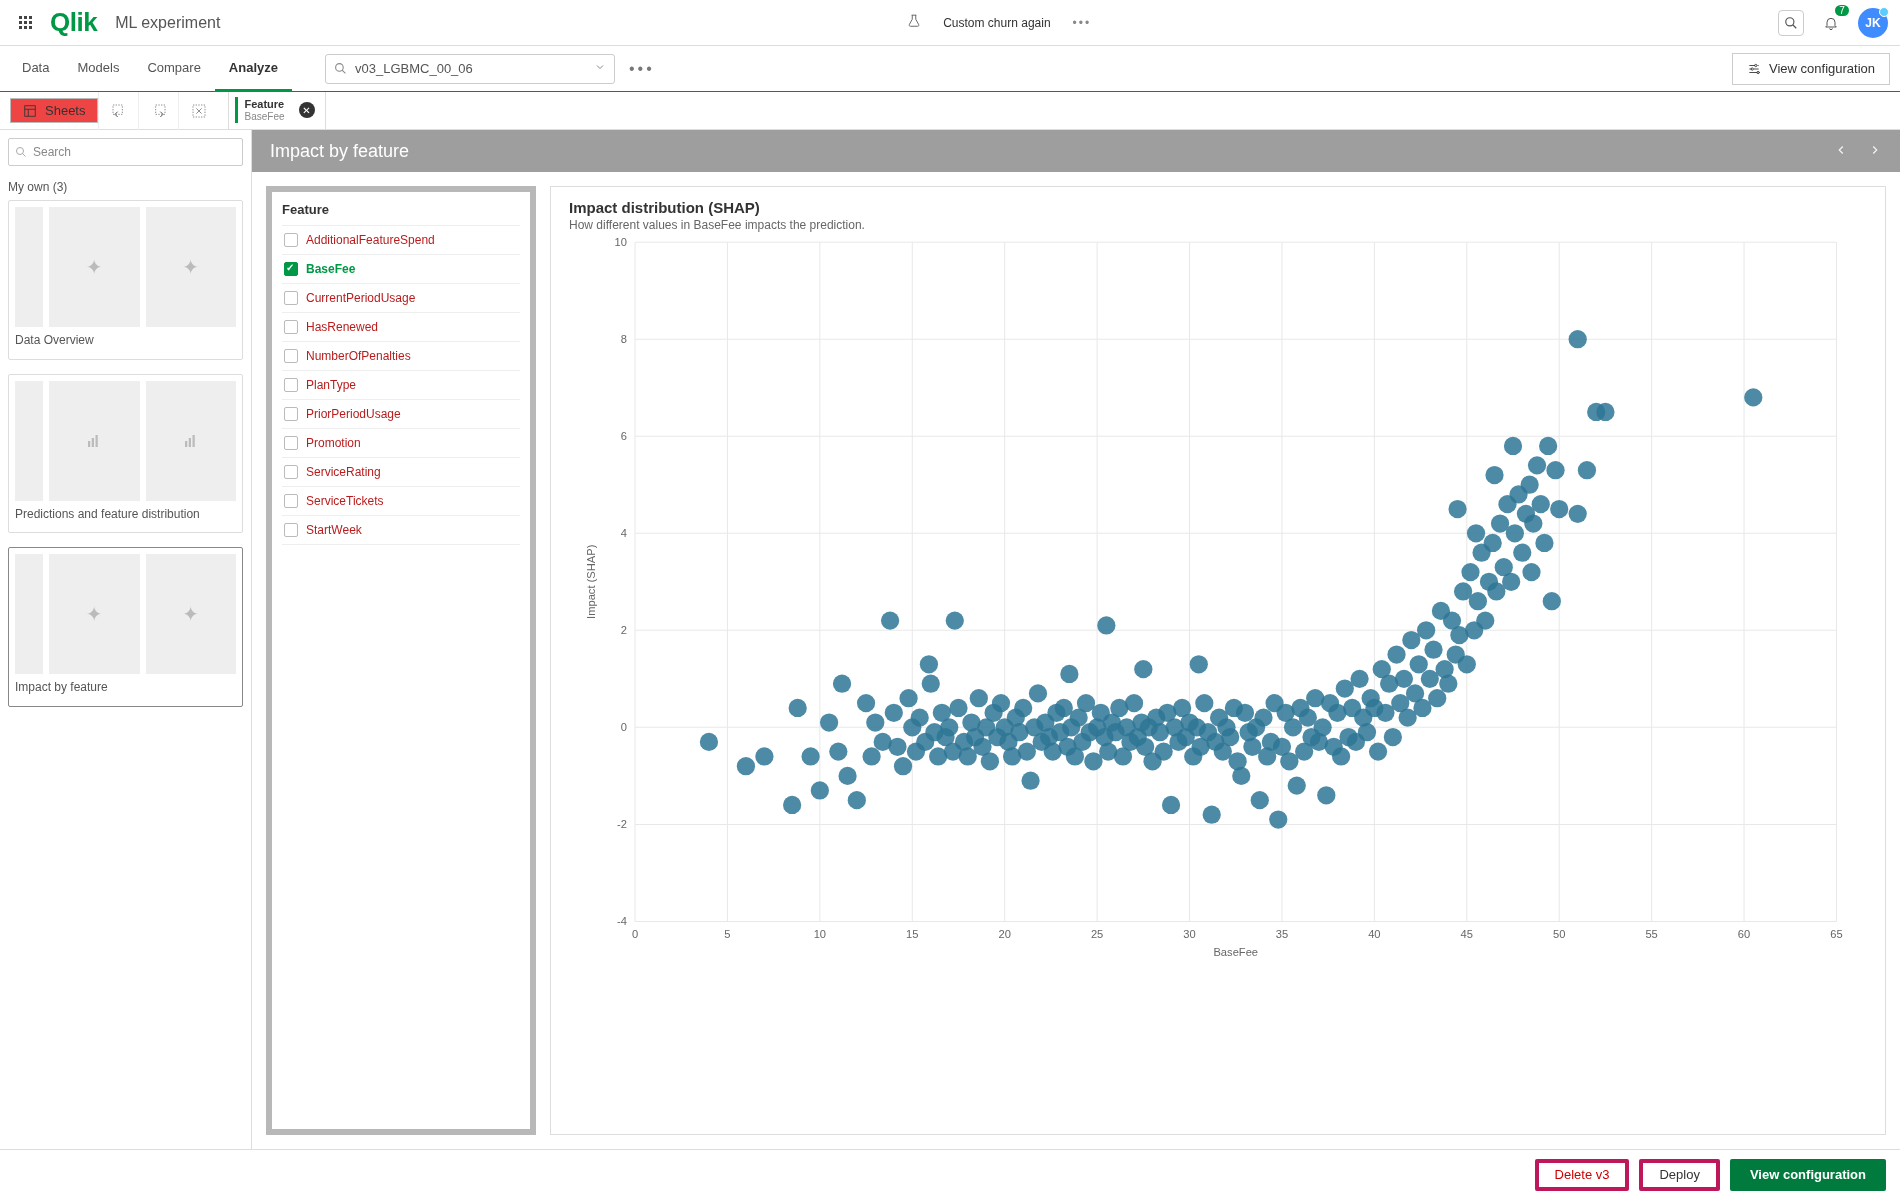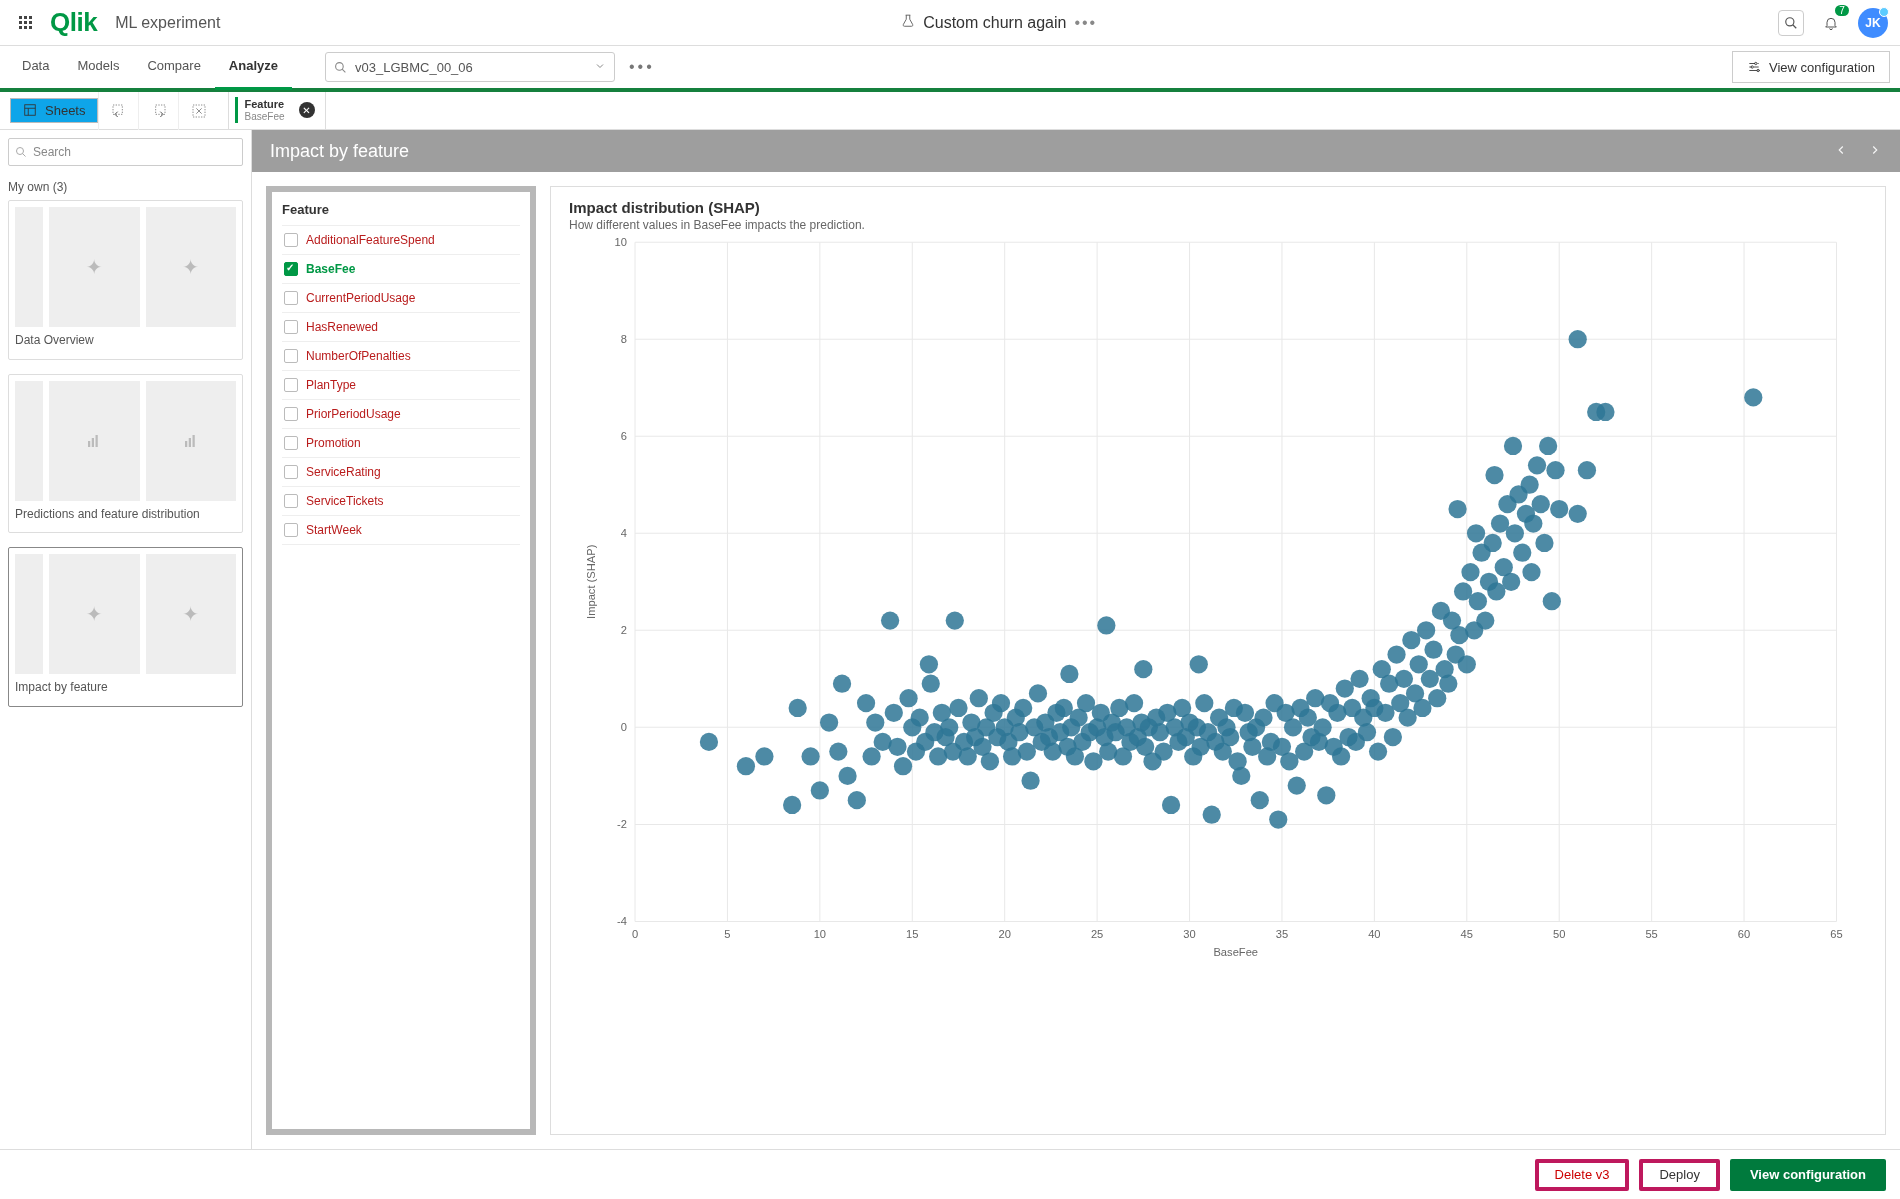--- a/index.html
+++ b/index.html
@@ -4,44 +4,44 @@
 <style>
 * { box-sizing: border-box; margin: 0; padding: 0; font-family: "Segoe UI", Arial, sans-serif; }
 body { background: #fff; color: #333; width: 1900px; height: 1199px; transform-origin: 0 0; overflow: hidden; }
 
 
 .topbar { display: flex; align-items: center; height: 46px; border-bottom: 1px solid #ddd; padding: 0 12px; gap: 12px; }
 .waffle { display: grid; grid-template-columns: repeat(3,3px); grid-template-rows: repeat(3,3px); gap:2px;}
 .waffle span{width:3px;height:3px;background:#444;}
 .qlik-logo { font-size: 26px; font-weight: 800; color: #009845; letter-spacing: -0.5px; }
 .app-title { font-size: 16px; font-weight: 500; color: #555; margin-left: 6px; }
-.center-title { flex: 1; display: flex; align-items: center; justify-content: center; gap: 8px; color: #333; font-size: 16px; text-align: right; }
+.center-title { flex: 1; display: flex; align-items: center; justify-content: center; gap: 22px; color: #333; font-size: 12px; text-align: right; }
 .flask-icon svg{width:14px;height:14px;}
 .dots { color:#888; letter-spacing:2px; cursor:pointer;}
 .topbar-right { display:flex; align-items:center; gap:14px; }
 .icon-btn { display:flex; align-items:center; justify-content:center; width:26px; height:26px; cursor:pointer; color:#555; border:1px solid transparent; }
 .icon-btn.search{border:1px solid #ccc; border-radius:4px;}
 .bell-wrap{position:relative;}
 .bell-badge{position:absolute; top:-6px; right:-6px; background:#009845; color:#fff; font-size:10px; border-radius:8px; padding:0 4px; min-width:14px; text-align:center;}
 .avatar{width:30px; height:30px; border-radius:50%; background:#3f8cff; color:#fff; display:flex; align-items:center; justify-content:center; font-size:12px; font-weight:600; position:relative;}
 .avatar::after{content:""; width:8px; height:8px; border-radius:50%; background:#5ccbff; position:absolute; top:-1px; right:-1px; border:1px solid #fff;}
 
 
-.secondbar { display:flex; align-items:center; height:46px; border-bottom:4px solid #15803d; padding-left:8px; }
+.secondbar { display:flex; align-items:center; height:46px; border-bottom:1px solid #15803d; padding-left:8px; }
 .tabs { display:flex; gap:0; }
 .tab { padding:0 14px; height:46px; display:flex; align-items:center; font-size:13px; color:#555; cursor:pointer; border-bottom:3px solid transparent; }
 .tab.active { color:#333; font-weight:700; border-bottom-color:#009845; }
 .model-select { margin-left:33px; display:flex; align-items:center; border:1px solid #ccc; border-radius:3px; height:30px; width:290px; padding:0 8px; gap:8px; color:#555; font-size:13px; }
 .model-select .chev { margin-left:auto; }
 .more-dots { margin-left:14px; color:#777; cursor:pointer; letter-spacing:3px;}
 .view-config-btn { margin-left:auto; margin-right:10px; border:1px solid #ccc; height:32px; padding:0 14px; display:flex; align-items:center; gap:8px; font-size:13px; color:#333; cursor:pointer; background:#fff;}
 
 
 .toolrow { display:flex; align-items:center; height:38px; border-bottom:1px solid #ddd; }
-.sheets-btn { display:flex; align-items:flex-start; gap:8px; border:1px solid #bbb; background:#0ea5e9; padding:4px 12px; font-size:13px; margin-left:10px; cursor:pointer;}
+.sheets-btn { display:flex; align-items:flex-end; gap:8px; border:1px solid #bbb; background:#ef4444; padding:4px 12px; font-size:13px; margin-left:10px; cursor:pointer;}
 .mini-icon{width:14px;height:14px;}
 .tool-icon { width:40px; display:flex; align-items:center; justify-content:center; height:38px; border-left:1px solid #eee; cursor:pointer; color:#555;}
 .filter-pill { margin-left:10px; display:flex; align-items:center; gap:6px; border:1px solid #ddd; border-top:none; border-bottom:1px solid #ddd; height:38px; padding:0 10px 0 6px;}
 .filter-pill .indicator{width:3px;height:26px;background:#009845;}
 .filter-pill .labels{display:flex;flex-direction:column;line-height:1.1;}
 .filter-pill .labels .top{font-size:11px;color:#333;font-weight:700;}
 .filter-pill .labels .bot{font-size:10px;color:#888;}
 .filter-pill .close{margin-left:8px;width:16px;height:16px;border-radius:50%;background:#333;color:#fff;display:flex;align-items:center;justify-content:center;font-size:10px;cursor:pointer;}
 
 

